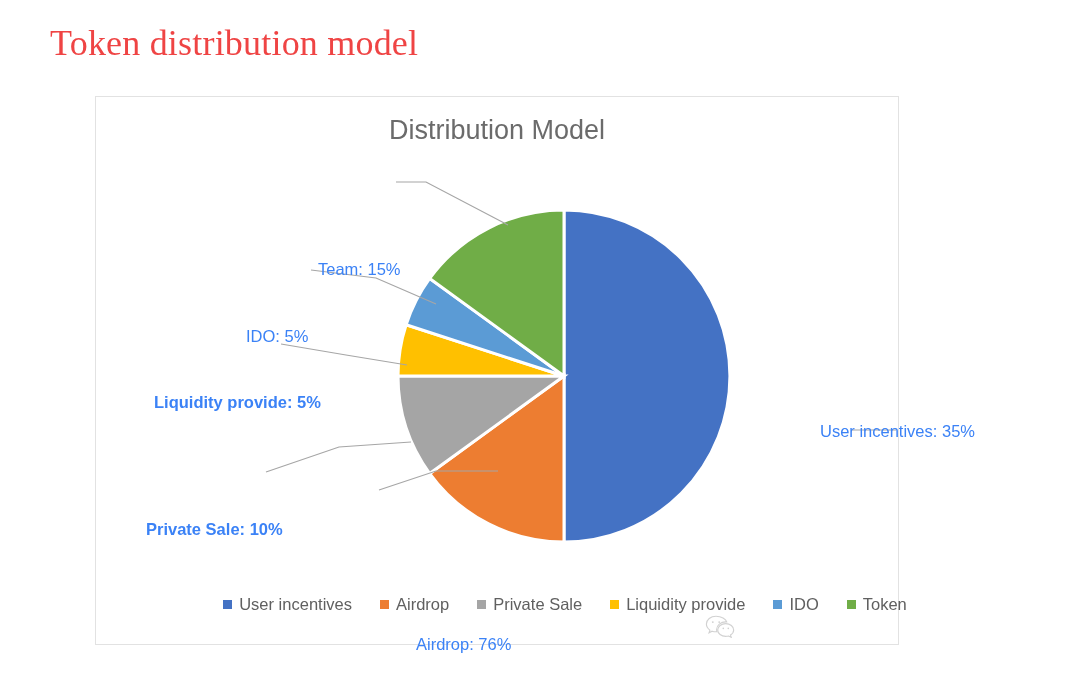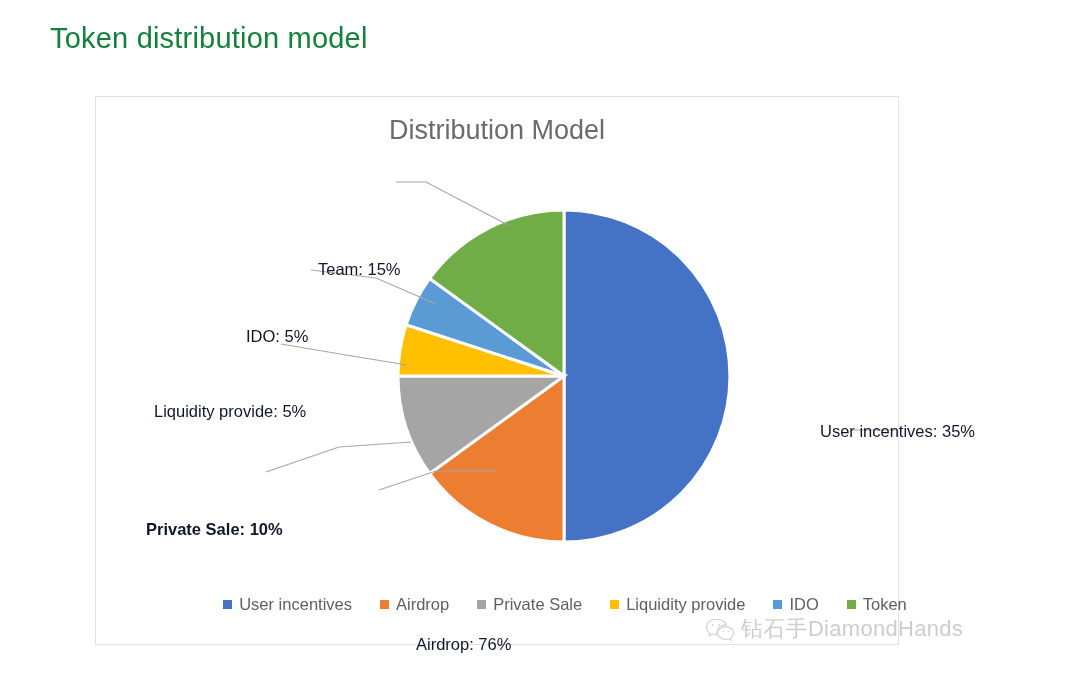--- a/index.html
+++ b/index.html
@@ -20,25 +20,26 @@
     left: 0; top: 0;
     width: 1080px;
     height: 679px;
     background: #ffffff;
   }
 
   #slide-title {
     position: absolute;
     left: 50px;
     top: 22px;
-    font-size: 29px;
+    font-size: 36px;
     font-weight: 400;
-    color: #15803d;
+    color: #ef4444;
     letter-spacing: 0.2px;
     white-space: nowrap;
+    font-family: Liberation Serif, serif;
   }
 
   #chart-frame {
     position: absolute;
     left: 95px;
     top: 96px;
     width: 804px;
     height: 549px;
     background: #ffffff;
     border: 1px solid #e2e2e2;
@@ -69,21 +70,21 @@
 
   .leader-line {
     stroke: #a6a6a6;
     stroke-width: 1.2;
     fill: none;
   }
 
   .data-label {
     position: absolute;
     font-size: 16.5px;
-    color: #0f172a;
+    color: #3b82f6;
     white-space: nowrap;
   }
 
   #legend {
     position: absolute;
     left: 0;
     bottom: 30px;
     width: 938px;
     display: flex;
     justify-content: center;
@@ -154,21 +155,21 @@
           <path class="leader-line" d="M 412,128 L 330,85 L 300,85"></path>
         </g>
       </svg>
 
       <div class="data-label" style="left:724px; top:325px;">User incentives: 35%</div>
 
       <div class="data-label" style="left:320px; top:538px;">Airdrop: 76%</div>
 
       <div class="data-label" style="left:50px; top:423px;font-weight:bold;">Private Sale: 10%</div>
 
-      <div class="data-label" style="left:58px; top:305px;">Liquidity provide: 5%</div>
+      <div class="data-label" style="left:58px; top:296px;font-weight:bold;">Liquidity provide: 5%</div>
 
       <div class="data-label" style="left:150px; top:230px;">IDO: 5%</div>
 
       <div class="data-label" style="left:222px; top:163px;">Team: 15%</div>
     </div>
 
     <div id="legend">
         <div class="legend-item">
           <span class="legend-swatch" style="background: rgb(68, 114, 196);"></span>
           <span class="legend-text">User incentives</span>
@@ -201,16 +202,15 @@
     <span id="wechat-icon">
       <svg width="30" height="24" viewBox="0 0 30 24">
         <path d="M11 2.2 C5.6 2.2 1.4 5.8 1.4 10.1 c0 2.4 1.4 4.6 3.5 6.0 l-0.9 2.7 3.1-1.6 c1.2 0.35 2.5 0.55 3.9 0.55 0.35 0 0.7-0.02 1.0-0.05 -0.25-0.7-0.4-1.45-0.4-2.2 0-4.2 4.1-7.6 9.1-7.6 0.35 0 0.7 0.02 1.05 0.06 C20.9 4.9 16.4 2.2 11 2.2 z" fill="none" stroke="#9a9a9a" stroke-width="1.1"></path>
         <circle cx="7.8" cy="8.1" r="0.95" fill="#9a9a9a"></circle>
         <circle cx="14.2" cy="8.1" r="0.95" fill="#9a9a9a"></circle>
         <path d="M20.7 9.6 c-4.4 0-8.0 2.9-8.0 6.4 0 3.5 3.6 6.4 8.0 6.4 1.0 0 1.95-0.15 2.85-0.42 l2.7 1.35 -0.75-2.25 c1.85-1.2 3.2-3.0 3.2-5.08 0-3.5-3.6-6.4-8.0-6.4 z" fill="none" stroke="#9a9a9a" stroke-width="1.1"></path>
         <circle cx="18.3" cy="14.4" r="0.8" fill="#9a9a9a"></circle>
         <circle cx="23.3" cy="14.4" r="0.8" fill="#9a9a9a"></circle>
       </svg>
     </span>
-    <span id="watermark-text">钻石手DiamondHands</span>
   </div>
 
 </div>
 
 </body></html>

